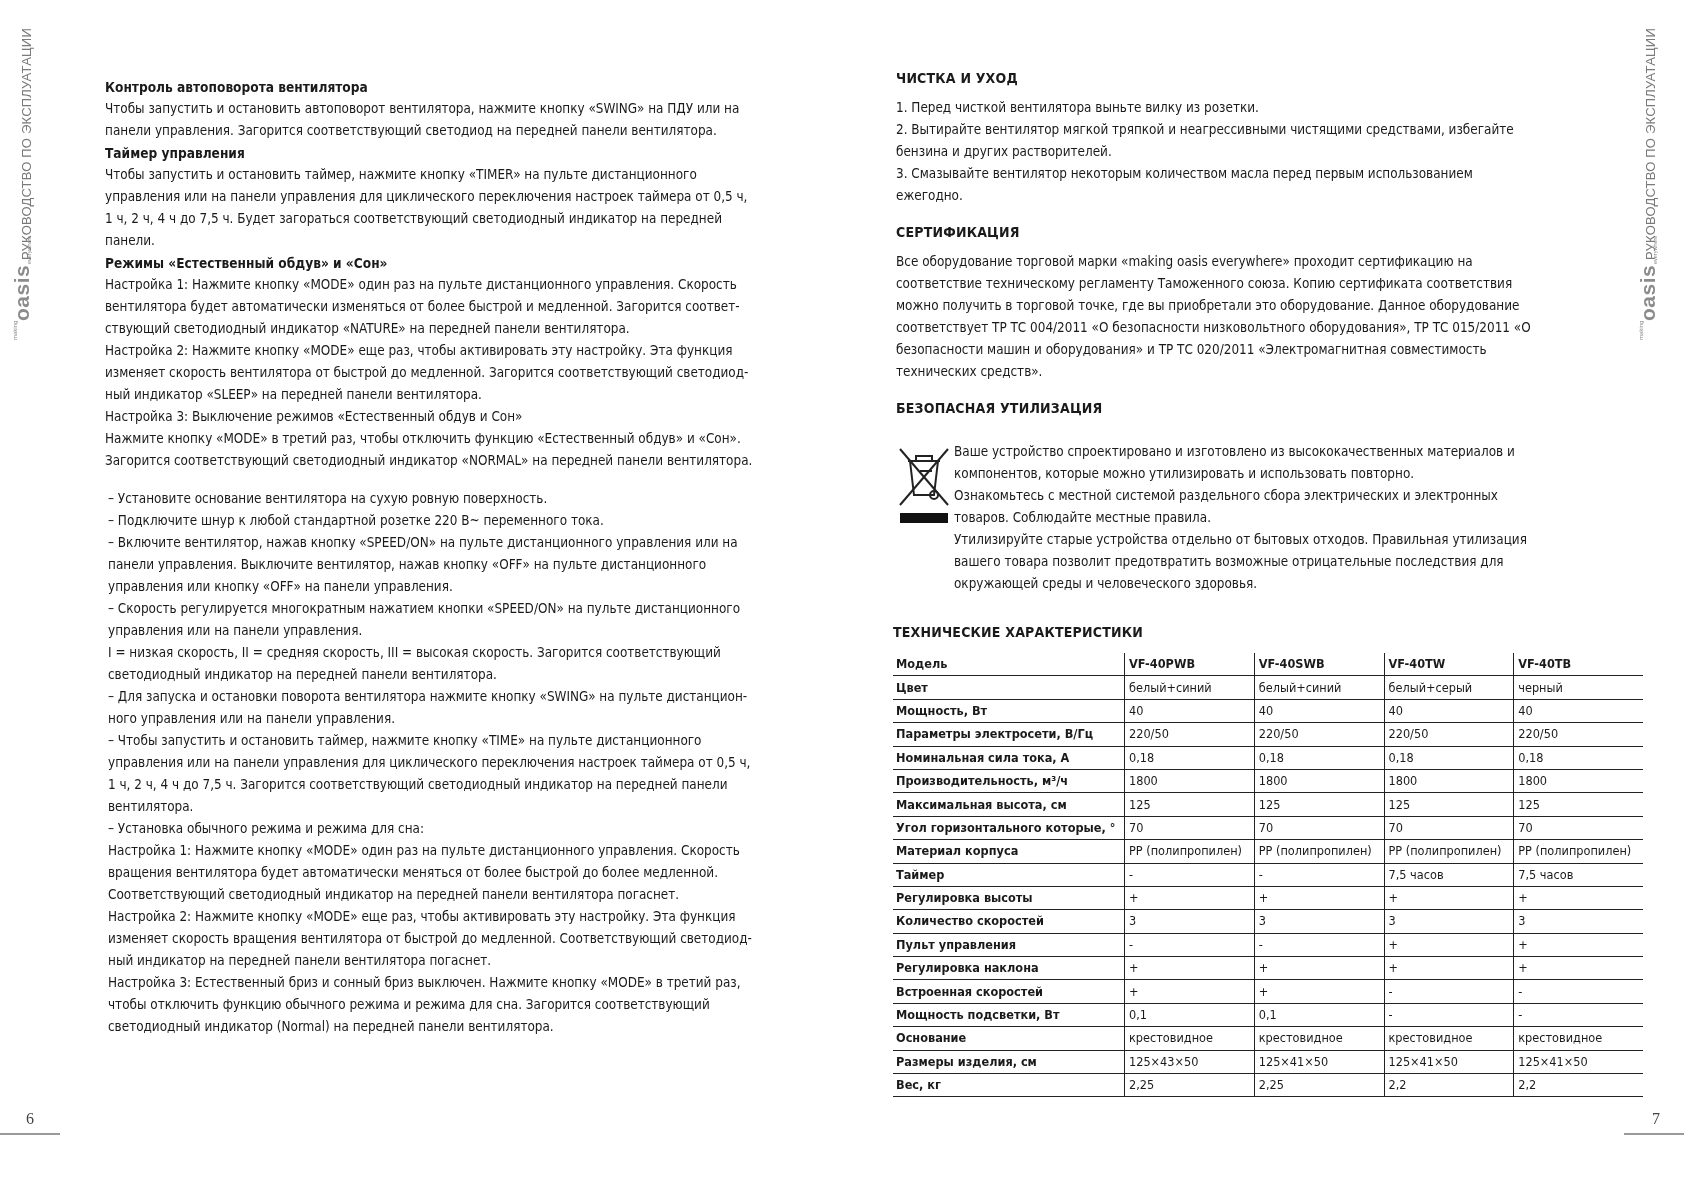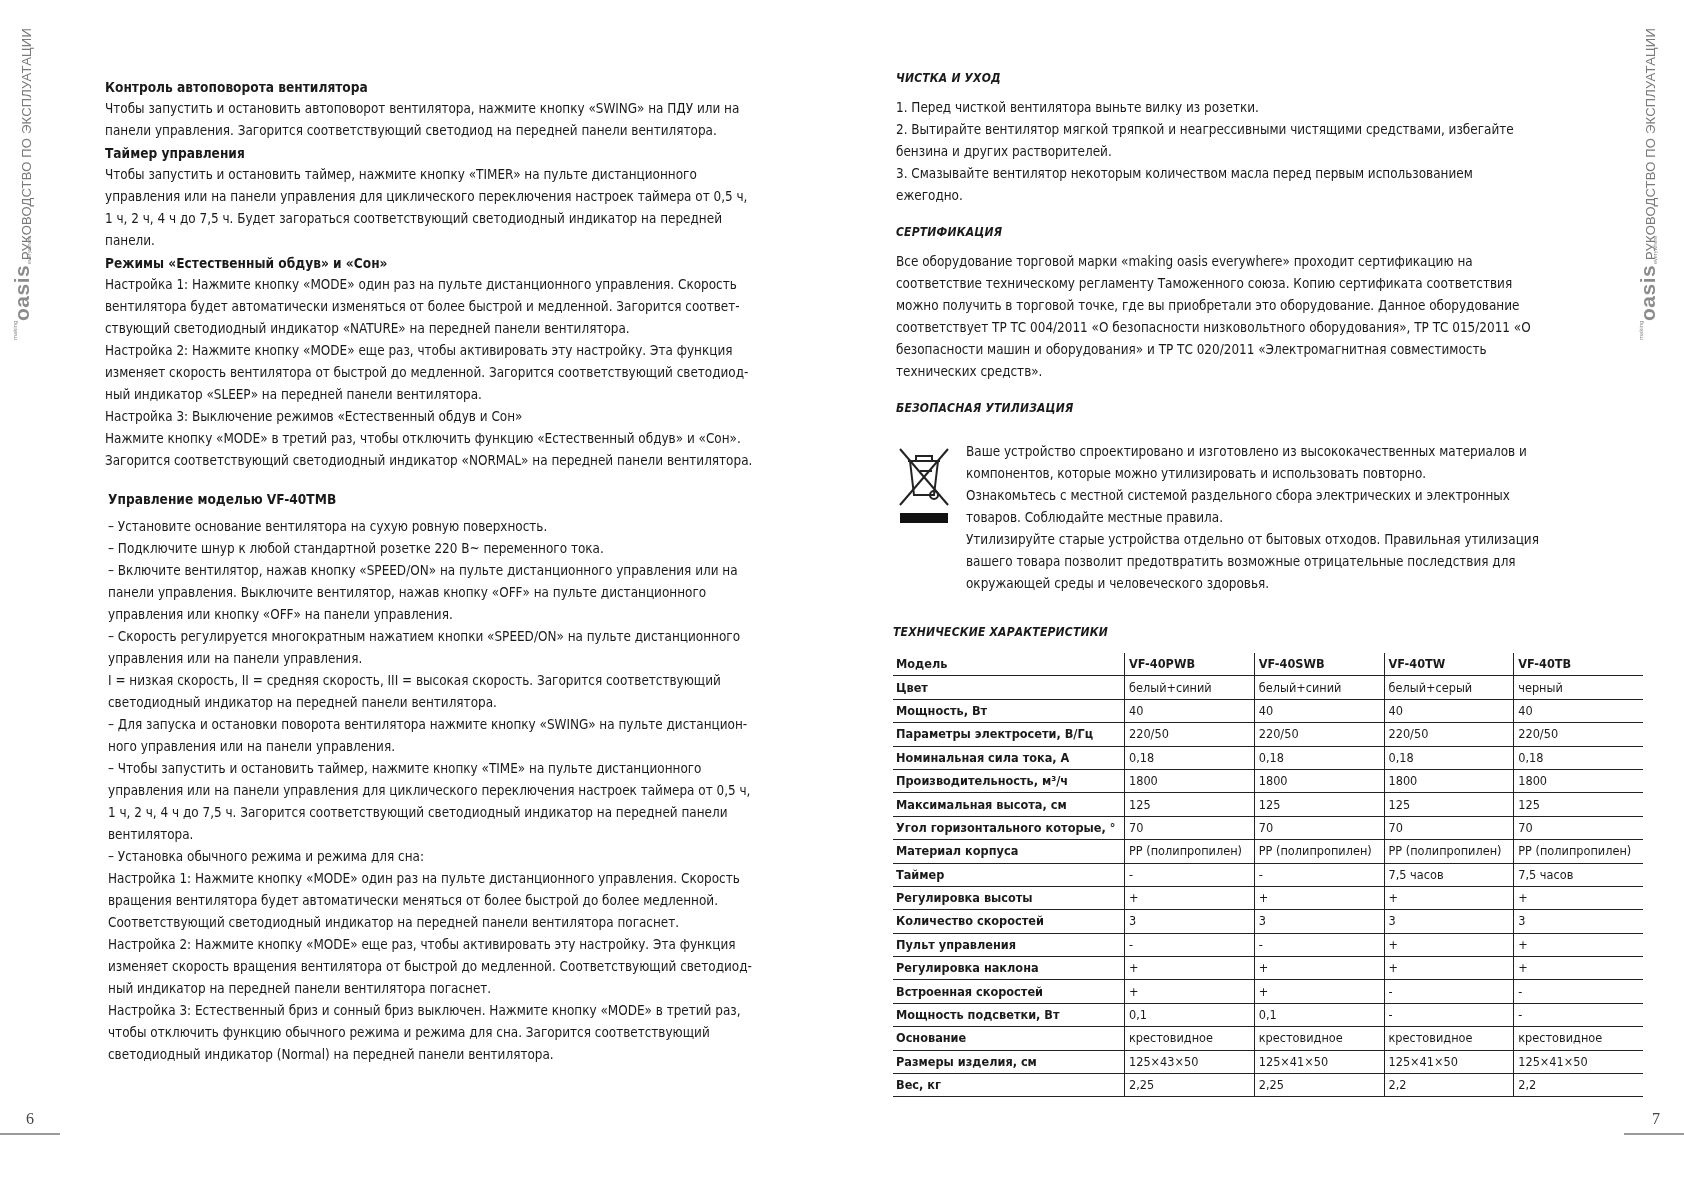--- a/index.html
+++ b/index.html
@@ -26,24 +26,24 @@
   .page-rule { position: absolute; top: 1133px; height: 2px; background: #9a9a9a; width: 60px; }
   .page-rule.left { left: 0; }
   .page-rule.right { right: 0; }
 
   .col { position: absolute; font-size: 13.4px; line-height: 22px; }
   .col.left { left: 105px; top: 76px; width: 700px; }
   .col.right { left: 896px; top: 67px; width: 690px; }
   .h-bold { font-weight: bold; font-size: 13.6px; margin: 0; }
   .p { margin: 0; }
   .gap-l { height: 16px; }
-  .sec-h { font-weight: bold; font-size: 12px; margin: 0 0 8px 0; letter-spacing: 0.2px; font-style: italic; }
+  .sec-h { font-weight: bold; font-size: 14px; margin: 0 0 8px 0; letter-spacing: 0.2px; }
   .sec-block { margin-bottom: 14px; }
 
-  .recycle { display: flex; gap: 12px; }
+  .recycle { display: flex; }
   .recycle-icon { width: 58px; flex: none; padding-top: 4px; }
   .recycle-text { flex: 1; }
 
   table.specs { border-collapse: collapse; width: 750px; margin-left: -3px; font-size: 12.6px; }
   table.specs td { border-bottom: 1.5px solid #222; padding: 0 4px; height: 22.4px; line-height: 22px; white-space: nowrap; }
   table.specs td + td { border-left: 1.5px solid #222; }
   table.specs td.label { font-weight: bold; width: 224px; padding-left: 3px; }
   table.specs tr.head td { font-weight: bold; }
 </style>
 </head>
@@ -93,21 +93,20 @@
         <p class="p">Настройка 2: Нажмите кнопку «MODE» еще раз, чтобы активировать эту настройку. Эта функция</p>
         <p class="p">изменяет скорость вентилятора от быстрой до медленной. Загорится соответствующий светодиод-</p>
         <p class="p">ный индикатор «SLEEP» на передней панели вентилятора.</p>
         <p class="p">Настройка 3: Выключение режимов «Естественный обдув и Сон»</p>
         <p class="p">Нажмите кнопку «MODE» в третий раз, чтобы отключить функцию «Естественный обдув» и «Сон».</p>
         <p class="p">Загорится соответствующий светодиодный индикатор «NORMAL» на передней панели вентилятора.</p>
       </div>
     </div>
   <div class="gap-l"></div>
   <div style="padding-left:3px;">
-    <p class="h-bold" style="margin-bottom:6px;">Управление моделью VF-40TMB</p>
     <div id="model-lines">
         <p class="p">– Установите основание вентилятора на сухую ровную поверхность.</p>
         <p class="p">– Подключите шнур к любой стандартной розетке 220 В~ переменного тока.</p>
         <p class="p">– Включите вентилятор, нажав кнопку «SPEED/ON» на пульте дистанционного управления или на</p>
         <p class="p">панели управления. Выключите вентилятор, нажав кнопку «OFF» на пульте дистанционного</p>
         <p class="p">управления или кнопку «OFF» на панели управления.</p>
         <p class="p">– Скорость регулируется многократным нажатием кнопки «SPEED/ON» на пульте дистанционного</p>
         <p class="p">управления или на панели управления.</p>
         <p class="p">I = низкая скорость, II = средняя скорость, III = высокая скорость. Загорится соответствующий</p>
         <p class="p">светодиодный индикатор на передней панели вентилятора.</p>

